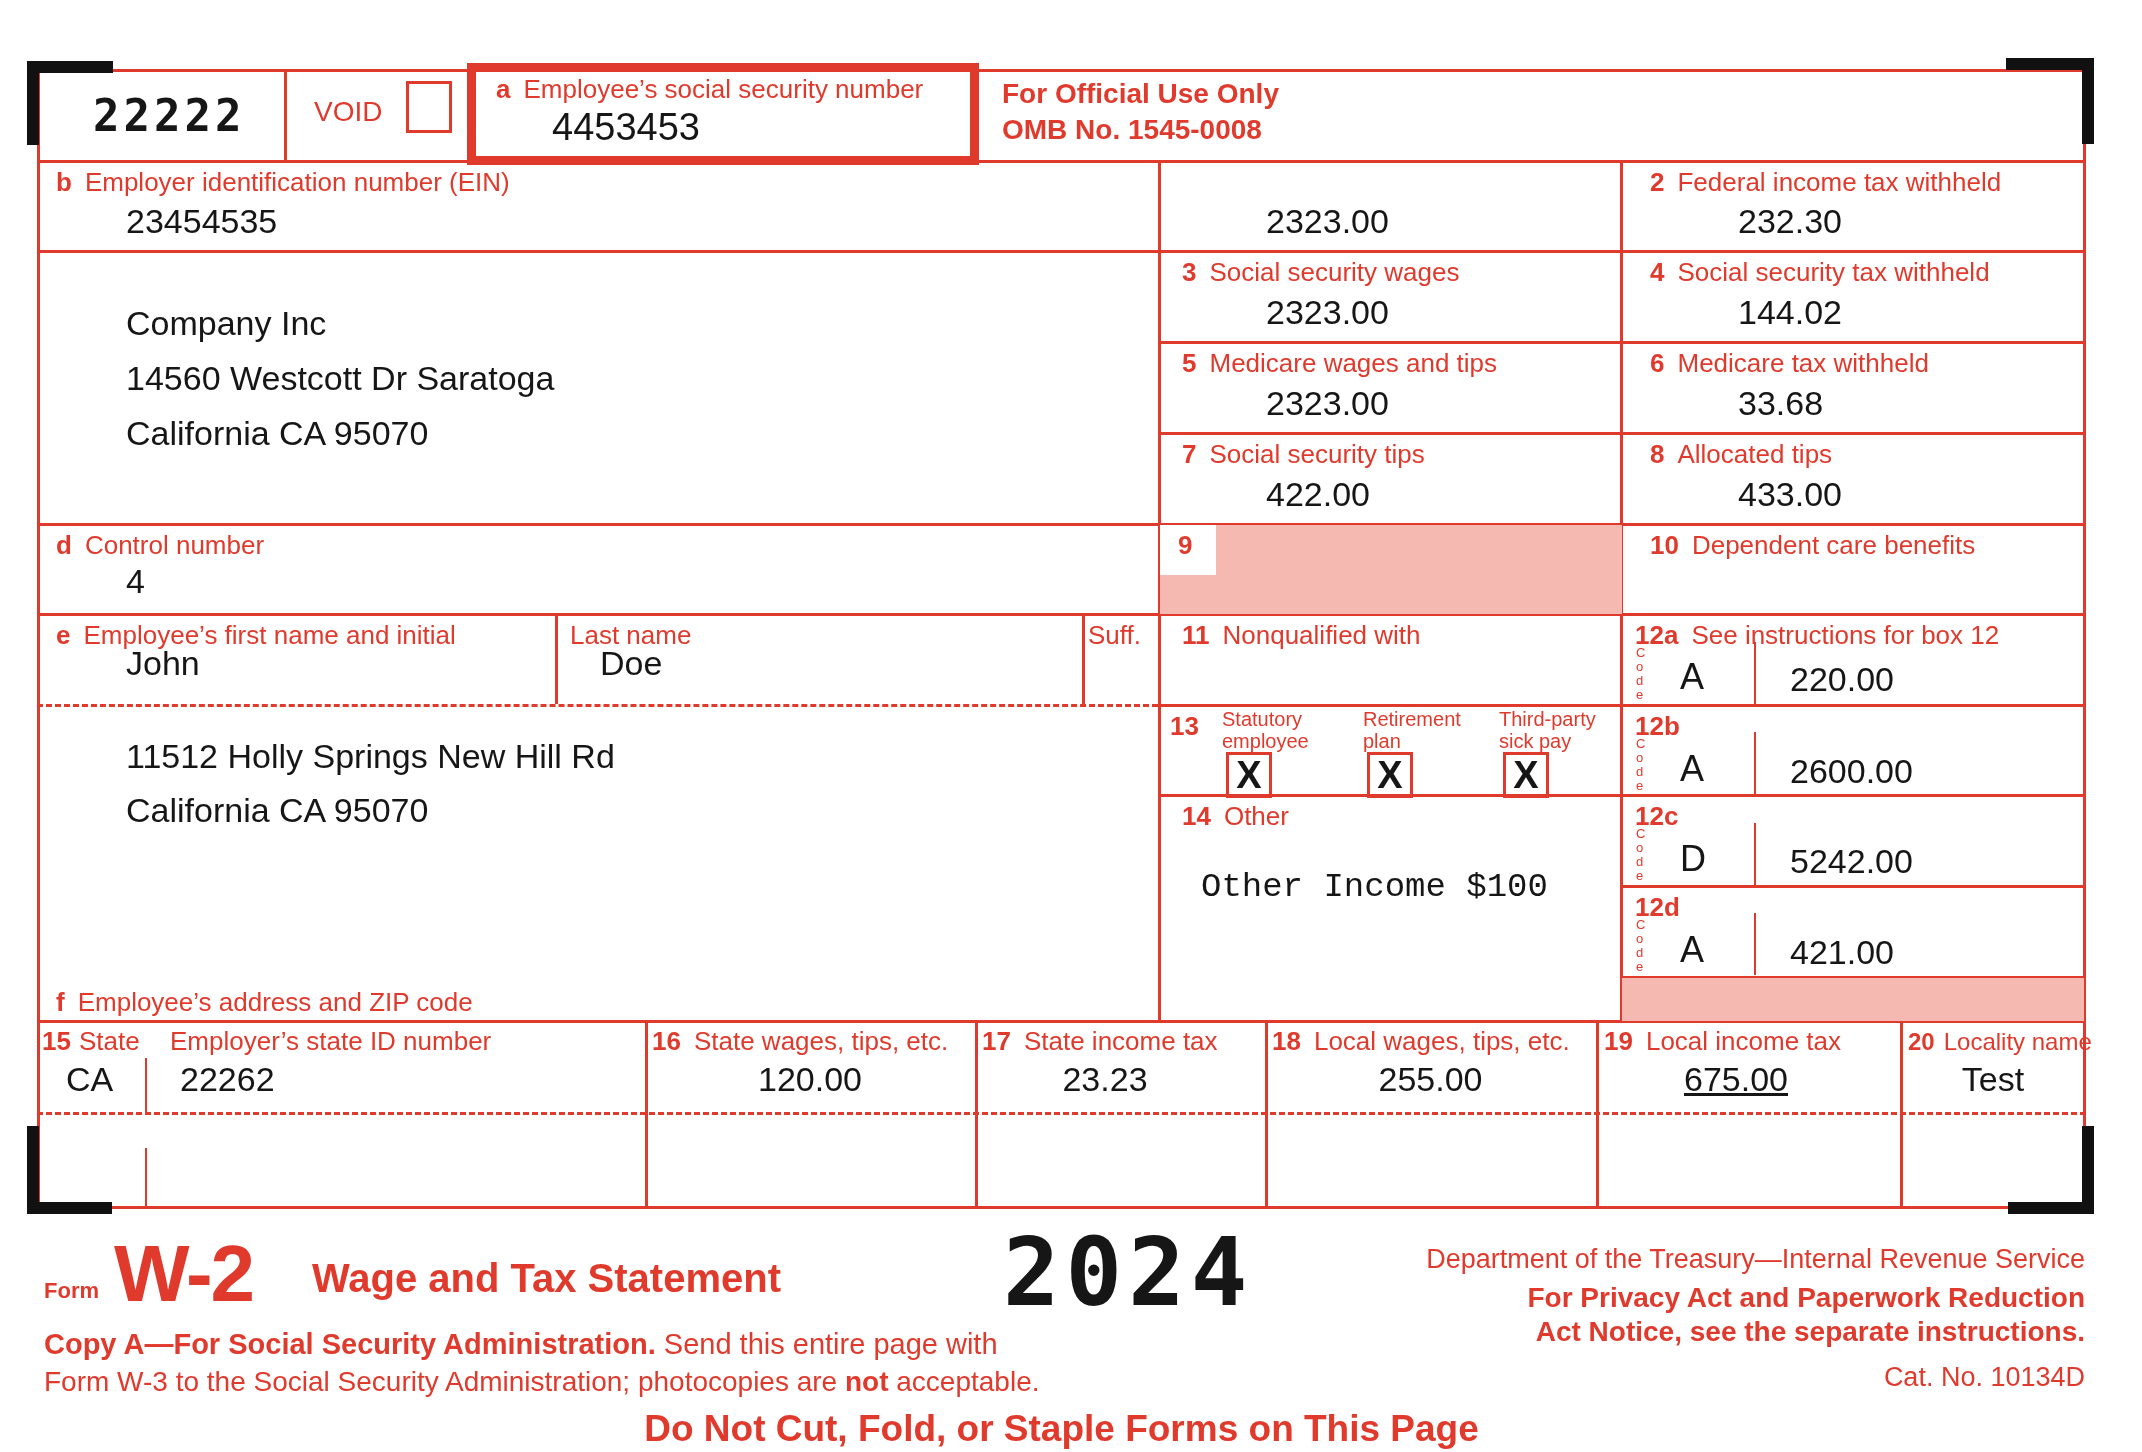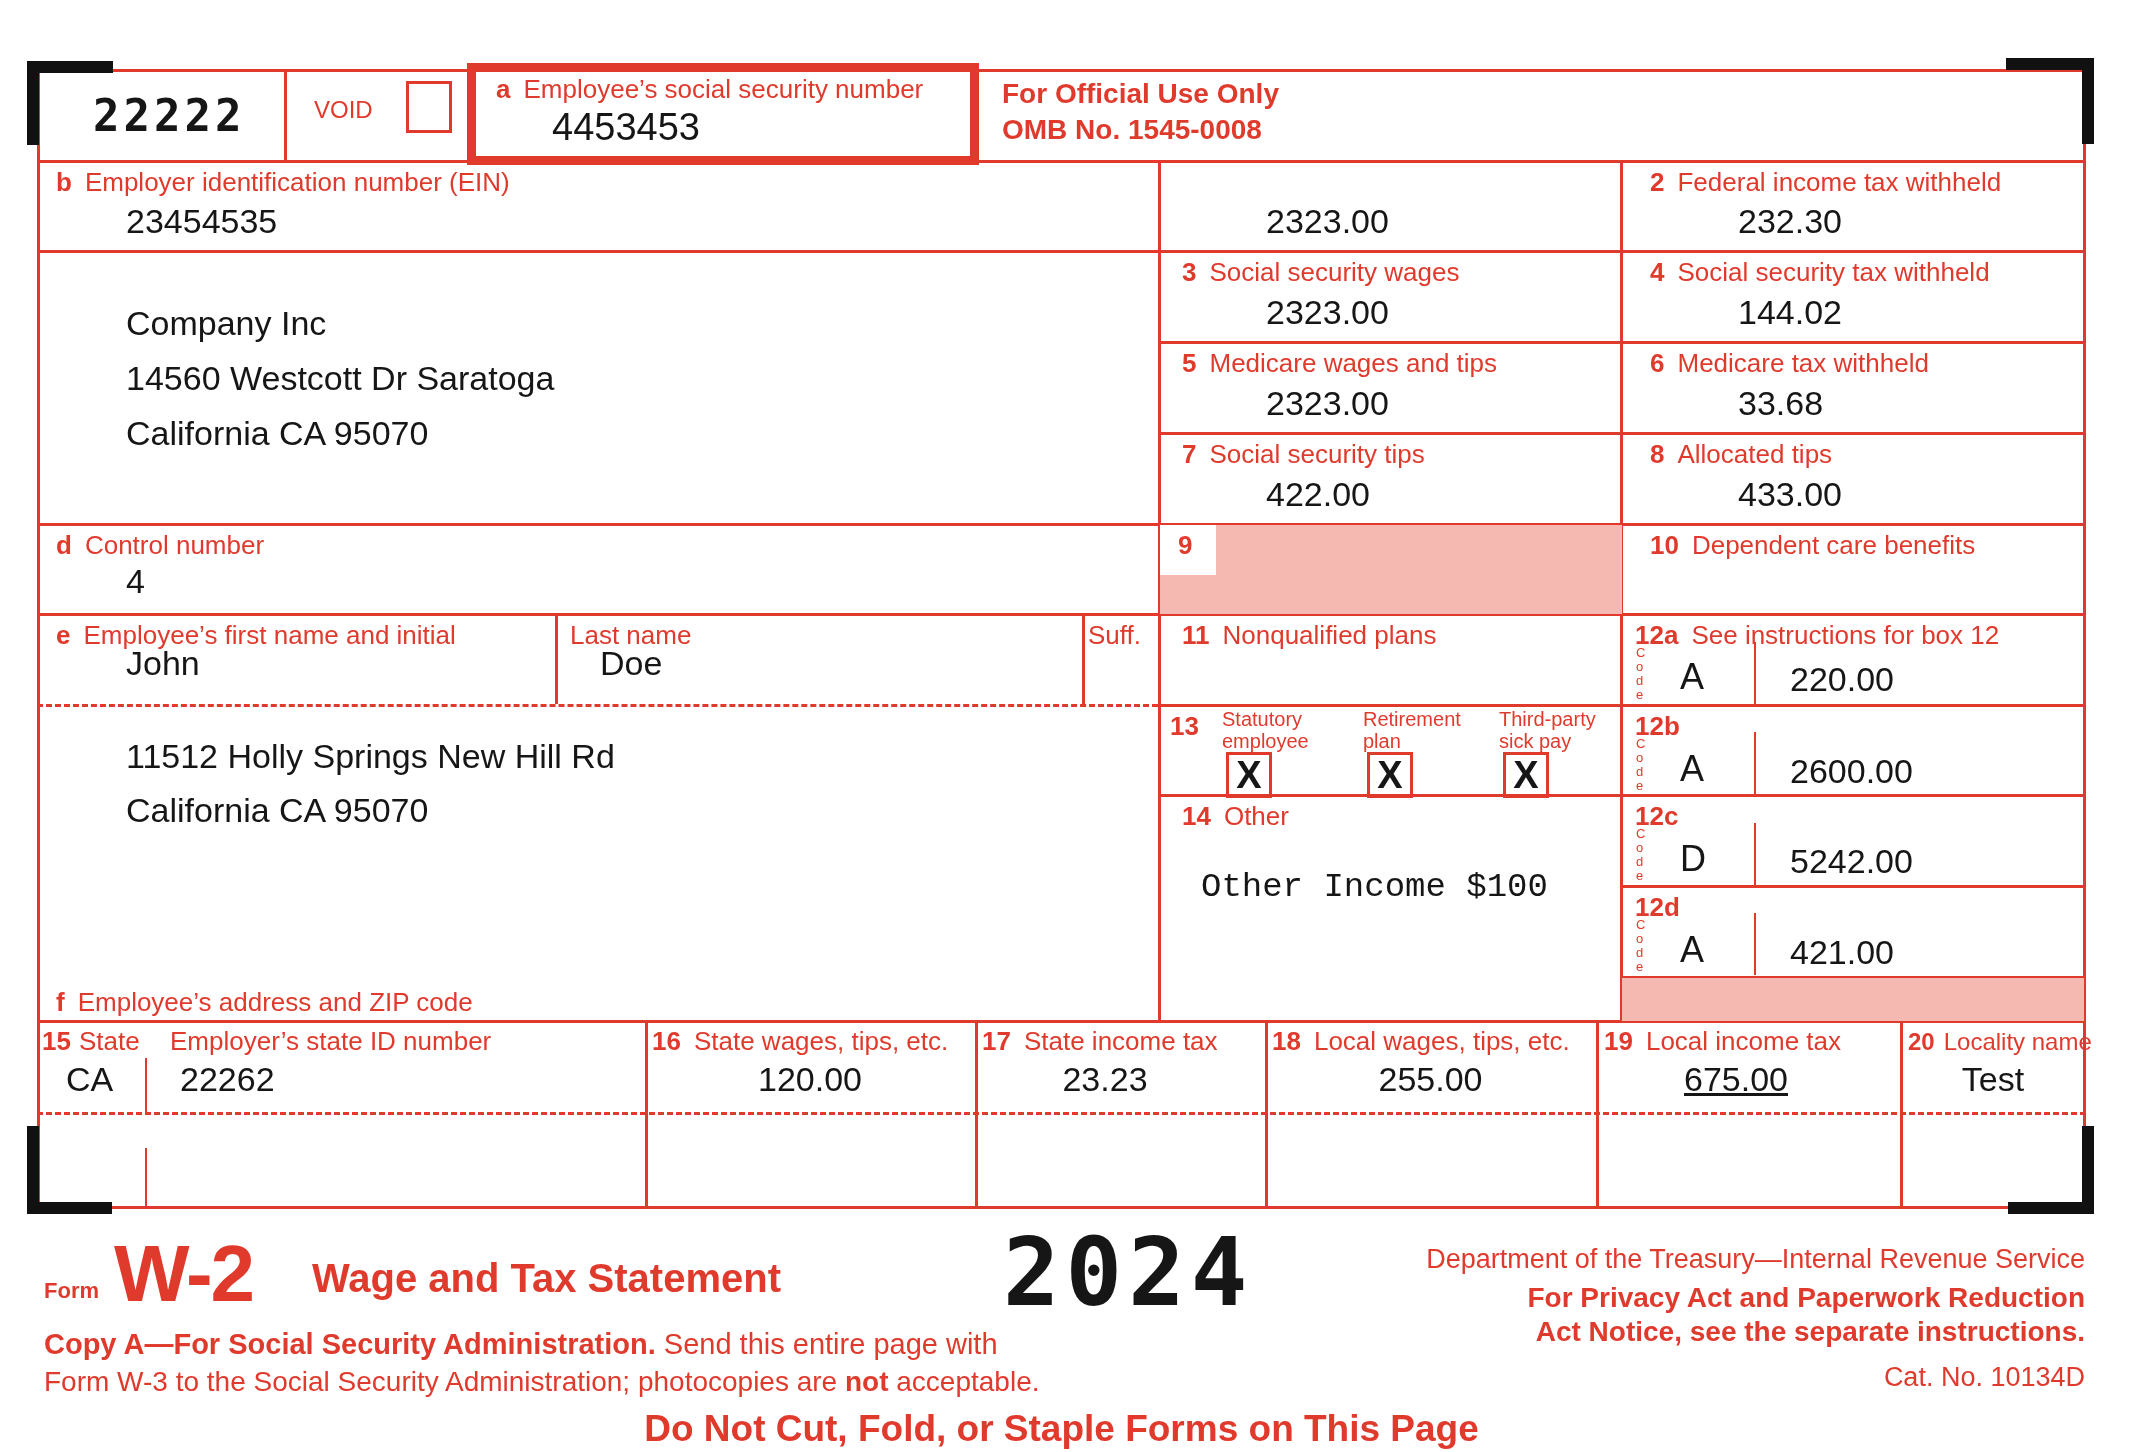--- a/index.html
+++ b/index.html
@@ -74,21 +74,21 @@
   <div class="vl" style="left:1596px;top:988px;height:186px;"></div>
   <div class="vl" style="left:1900px;top:988px;height:186px;"></div>
   <div class="vl" style="left:145px;top:1026px;height:54px;width:2px;"></div>
   <div class="vl" style="left:145px;top:1116px;height:58px;width:2px;"></div>
   <div class="vl" style="left:1754px;top:610px;height:62px;width:2px;"></div>
   <div class="vl" style="left:1754px;top:700px;height:62px;width:2px;"></div>
   <div class="vl" style="left:1754px;top:791px;height:62px;width:2px;"></div>
   <div class="vl" style="left:1754px;top:881px;height:62px;width:2px;"></div>
 
   <div class="val mono" style="left:93px;top:58px;font-size:44px;letter-spacing:4px;">22222</div>
-  <div class="lbl" style="left:314px;top:64px;font-size:24px;">VOID</div>
+  <div class="lbl" style="left:314px;top:64px;font-size:28px;">VOID</div>
   <div style="position:absolute;left:406px;top:49px;width:40px;height:46px;border:3px solid var(--red);z-index:3;"></div>
 
   <div class="boxa"></div>
   <div class="lbl" style="left:496px;top:42px;z-index:5;"><b>a</b><span>Employee’s social security number</span></div>
   <div class="val" style="left:552px;top:74px;font-size:38px;z-index:5;">4453453</div>
 
   <div class="lbl" style="left:1002px;top:46px;font-weight:bold;font-size:28px;">For Official Use Only</div>
   <div class="lbl" style="left:1002px;top:82px;font-weight:bold;font-size:28px;">OMB No. 1545-0008</div>
 
   <div class="lbl" style="left:56px;top:135px;"><b>b</b><span>Employer identification number (EIN)</span></div>
@@ -127,21 +127,21 @@
 
   <div class="lbl" style="left:1182px;top:407px;"><b>7</b><span>Social security tips</span></div>
   <div class="val" style="left:1266px;top:443px;">422.00</div>
   <div class="lbl" style="left:1650px;top:407px;"><b>8</b><span>Allocated tips</span></div>
   <div class="val" style="left:1738px;top:443px;">433.00</div>
 
   <div class="lbl" style="left:1178px;top:498px;font-weight:bold;">9</div>
   <div class="lbl" style="left:1650px;top:498px;"><b>10</b><span>Dependent care benefits</span></div>
   <div class="val" style="left:1738px;top:534px;"></div>
 
-  <div class="lbl" style="left:1182px;top:588px;"><b>11</b><span>Nonqualified plans</span></div>
+  <div class="lbl" style="left:1182px;top:588px;"><b>11</b><span>Nonqualified with</span></div>
   <div class="val" style="left:1266px;top:624px;"></div>
 
   <div class="lbl" style="left:1635px;top:588px;"><b>12a</b><span>See instructions for box 12</span></div>
   <div class="codestrip" style="left:1636px;top:614px;">Code</div>
   <div class="codeletter" style="left:1680px;top:624px;">A</div>
   <div class="val" style="left:1790px;top:628px;">220.00</div>
 
   <div class="lbl" style="left:1170px;top:679px;font-weight:bold;">13</div>
   <div class="sm" style="left:1222px;top:676px;"><span><span>Statutory</span><br><span>employee</span></span></div>
   <div class="sm" style="left:1363px;top:676px;"><span><span>Retirement</span><br><span>plan</span></span></div>

